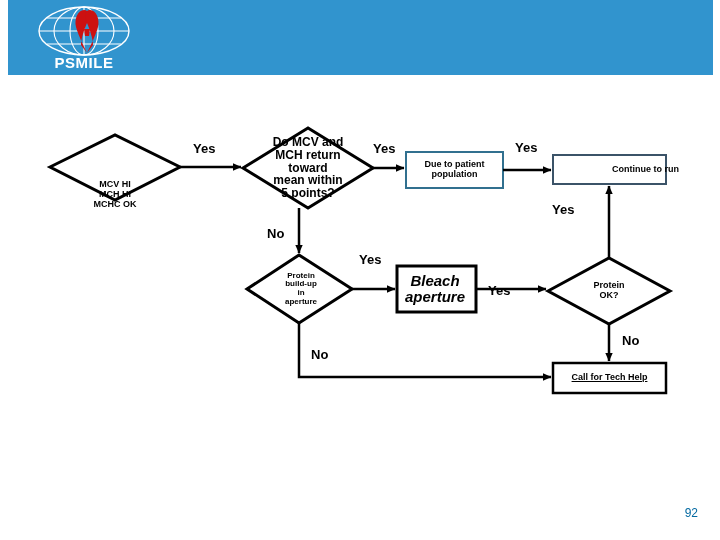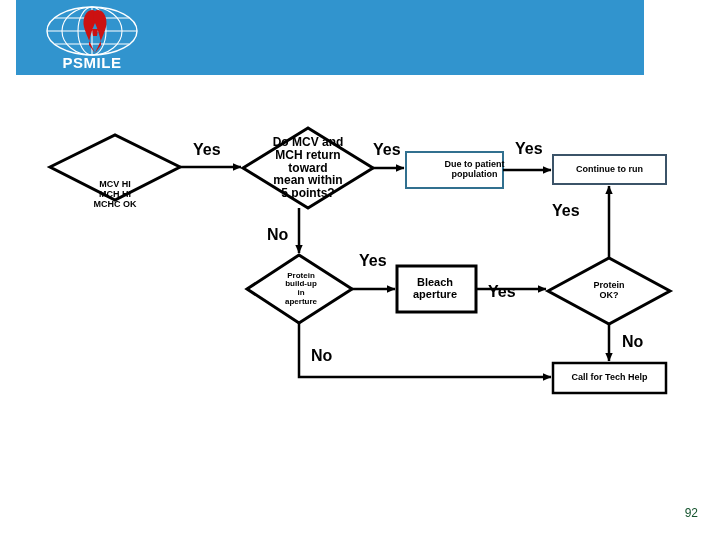--- a/index.html
+++ b/index.html
@@ -11,22 +11,22 @@
     width: 720px;
     height: 540px;
     font-family: "Liberation Sans", sans-serif;
     position: relative;
     overflow: hidden;
   }
 
   
   #header-banner {
     position: absolute;
-    left: 16px; top: 0;
-    width: 628px;
+    left: 8px; top: 0;
+    width: 705px;
     height: 75px;
     background: #3194ce;
   }
   #logo-block {
     position: absolute;
     left: 22px; top: 5px;
     width: 108px;
     height: 68px;
   }
   #globe-icon {
@@ -65,34 +65,34 @@
     color: #000000;
     font-family: "Liberation Sans", sans-serif;
     line-height: 1.08;
     white-space: pre-line;
     display: flex;
     align-items: center;
     justify-content: center;
   }
   .edge-label {
     position: absolute;
-    font-size: 16px;
+    font-size: 13px;
     font-weight: bold;
     color: #000000;
     font-family: "Liberation Sans", sans-serif;
     white-space: nowrap;
   }
 
   
   #page-number {
     position: absolute;
     right: 22px;
     top: 506px;
     font-size: 12px;
-    color: #14532d;
+    color: #0369a1;
     font-family: "Liberation Sans", sans-serif;
   }
 </style>
 </head>
 <body>
 
 <div id="header-banner">
   <div id="logo-block">
 
     <svg id="globe-icon" width="96" height="52" viewBox="0 0 96 52">
@@ -162,37 +162,37 @@
 <div class="node-label" style="left:72px; top:144px; width:86px; height:46px; font-size:9px;margin-top:28px;">MCV HI
 MCH HI
 MCHC OK</div>
 
 <div class="node-label" style="left:262px; top:138px; width:92px; height:60px; font-size:12px;">Do MCV and
 MCH return
 toward
 mean within
 5 points?</div>
 
-<div class="node-label" style="left:428px; top:154px; width:93px; height:32px; font-size:9px;">Due to patient
+<div class="node-label" style="left:408px; top:154px; width:93px; height:32px; font-size:9px;">Due to patient
 population</div>
 
-<div class="node-label" style="left:555px; top:157px; width:109px; height:25px; font-size:9px;">Continue to run</div>
+<div class="node-label" style="left:555px; top:157px; width:109px; height:25px; font-size:9px;padding-left:36px;">Continue to run</div>
 
 <div class="node-label" style="left:268px; top:262px; width:66px; height:54px; font-size:8px;">Protein
 build-up
 in
 aperture</div>
 
-<div class="node-label" style="left:399px; top:268px; width:72px; height:42px; font-size:11px;">Bleach
+<div class="node-label" style="left:399px; top:268px; width:72px; height:42px; font-size:15px;font-style:italic;">Bleach
 aperture</div>
 
 <div class="node-label" style="left:579px; top:272px; width:60px; height:38px; font-size:9px;">Protein
 OK?</div>
 
-<div class="node-label" style="left:555px; top:365px; width:109px; height:26px; font-size:9px;">Call for Tech Help</div>
+<div class="node-label" style="left:555px; top:365px; width:109px; height:26px; font-size:9px;text-decoration:underline;">Call for Tech Help</div>
 
 <div class="edge-label" style="left:193px; top:141px;">Yes</div>
 
 <div class="edge-label" style="left:373px; top:141px;">Yes</div>
 
 <div class="edge-label" style="left:515px; top:140px;">Yes</div>
 
 <div class="edge-label" style="left:552px; top:202px;">Yes</div>
 
 <div class="edge-label" style="left:267px; top:226px;">No</div>

